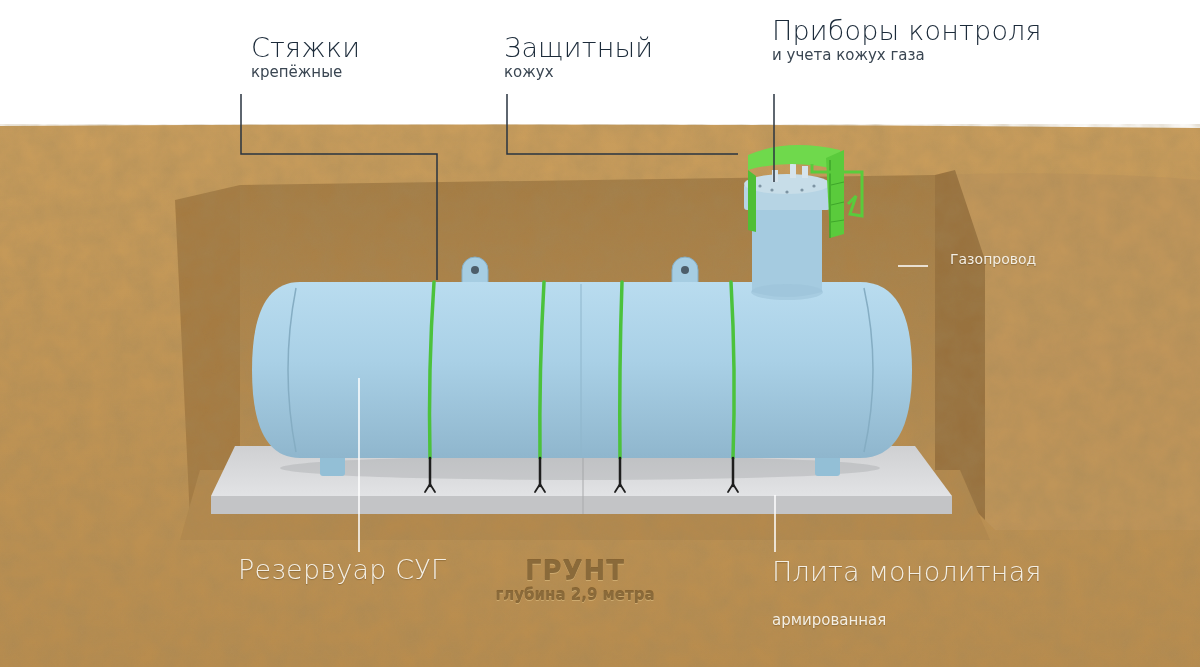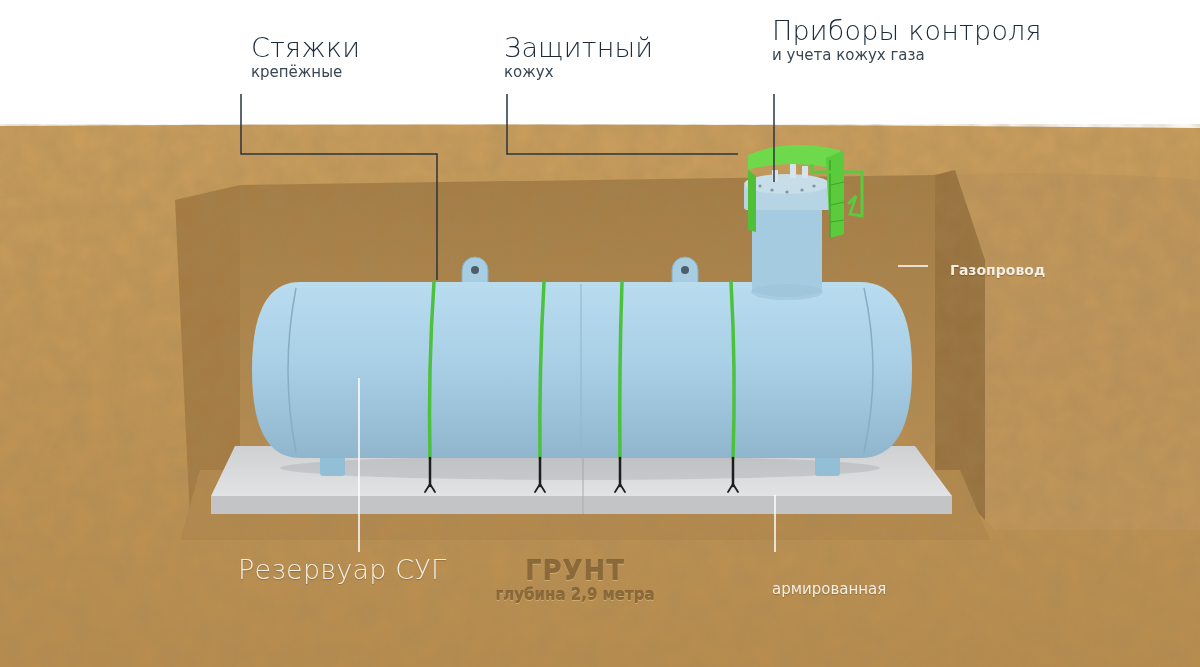--- a/index.html
+++ b/index.html
@@ -153,24 +153,25 @@
 <div class="label" style="left:504px; top:32px;">
   <div class="title-dark">Защитный</div>
   <div class="sub-dark">кожух</div>
 </div>
 
 <div class="label" style="left:772px; top:15px;">
   <div class="title-dark">Приборы контроля</div>
   <div class="sub-dark">и учета кожух газа</div>
 </div>
 
-<div class="label small-light" style="left:950px; top:262px;font-weight:bold;">Газопровод</div>
+<div class="label small-light" style="left:950px; top:251px;">Газопровод</div>
 
 <div class="label title-light" style="left:238px; top:554px;">Резервуар СУГ</div>
 
 <div class="label" style="left:772px; top:556px;">
+  <div class="title-light">Плита монолитная</div>
   <div class="sub-light">армированная</div>
 </div>
 
 <div class="label" style="left:480px; top:556px; width:190px;">
   <div class="soil-title">ГРУНТ</div>
   <div class="soil-sub">глубина 2,9 метра</div>
 </div>
 
 </body></html>

